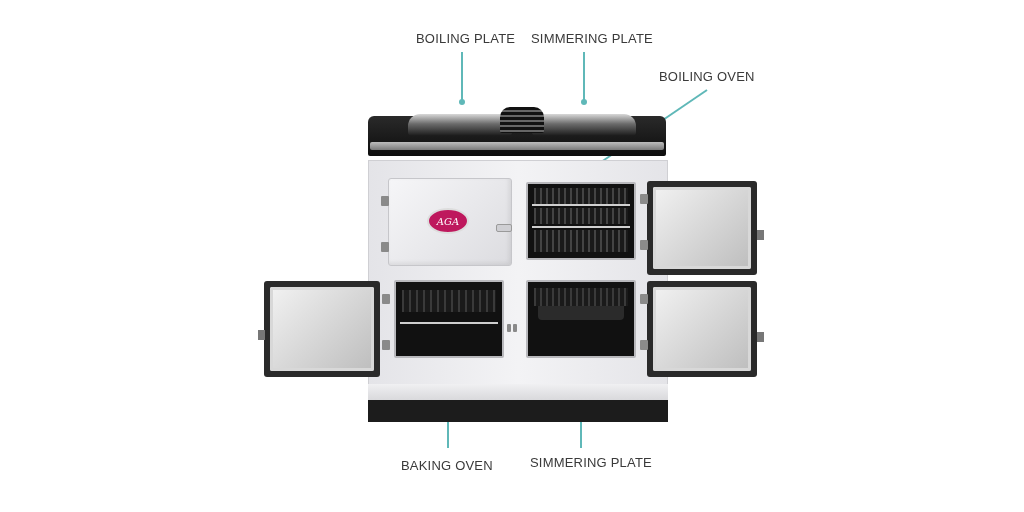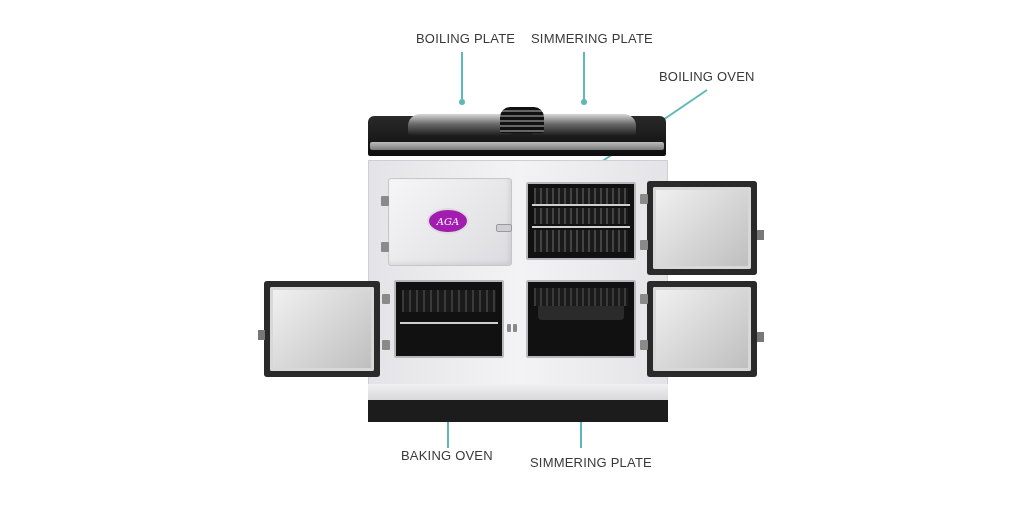--- a/index.html
+++ b/index.html
@@ -12,41 +12,41 @@
   
   .top-deck { position: absolute; left: 368px; top: 116px; width: 298px; height: 40px; background: linear-gradient(#2a2a2a, #0d0d0d); border-radius: 6px 6px 2px 2px; }
   .top-rail { position: absolute; left: 370px; top: 142px; width: 294px; height: 8px; background: linear-gradient(#bdbdbd, #7a7a7a); border-radius: 2px; }
   .lid { position: absolute; top: 114px; height: 22px; border-radius: 12px 12px 4px 4px; background: linear-gradient(#d8d8d8 0%, #6b6b6b 45%, #1a1a1a 100%); }
   .lid-handle { position: absolute; left: 500px; top: 107px; width: 44px; height: 26px; border-radius: 10px 10px 2px 2px; background: repeating-linear-gradient(#111 0 3px, #666 3px 5px); }
   .body { position: absolute; left: 368px; top: 160px; width: 298px; height: 240px; background: linear-gradient(90deg, #e4e4e8, #f3f3f5 50%, #e4e4e8); border: 1px solid #cfcfd3; }
   .plinth-strip { position: absolute; left: 368px; top: 384px; width: 300px; height: 16px; background: linear-gradient(#f0f0f2, #d9d9dc); }
   .plinth { position: absolute; left: 368px; top: 400px; width: 300px; height: 22px; background: #1c1c1c; }
 
   .closed-door { position: absolute; left: 388px; top: 178px; width: 122px; height: 86px; background: linear-gradient(135deg, #f6f6f8, #dcdce0); border: 1px solid #c6c6ca; border-radius: 3px; box-shadow: inset -2px -2px 4px rgba(0,0,0,0.08); }
-  .logo { position: absolute; left: 427px; top: 208px; width: 38px; height: 22px; border-radius: 50%; background: #a21caf; border: 2px solid #ddd; color: #fff; font-family: "DejaVu Serif", serif; font-style: italic; font-size: 10px; display: flex; align-items: center; justify-content: center; }
+  .logo { position: absolute; left: 427px; top: 208px; width: 38px; height: 22px; border-radius: 50%; background: #be185d; border: 2px solid #ddd; color: #fff; font-family: "DejaVu Serif", serif; font-style: italic; font-size: 10px; display: flex; align-items: center; justify-content: center; }
   .hinge { position: absolute; width: 8px; height: 10px; background: #8a8a8a; border-radius: 1px; }
   .latch { position: absolute; width: 14px; height: 6px; background: #cfcfd3; border: 1px solid #9a9a9a; border-radius: 2px; }
 
   .cavity { position: absolute; background: #111; border: 2px solid #b8b8bc; border-radius: 2px; overflow: hidden; }
   .shelf { position: absolute; left: 4px; right: 4px; height: 2px; background: #cfcfcf; }
   .grill { position: absolute; left: 6px; right: 6px; background: repeating-linear-gradient(90deg, #444 0 2px, #1a1a1a 2px 6px); }
 
   .open-door { position: absolute; background: #2a2a2a; border-radius: 3px; }
   .open-door .panel { position: absolute; left: 6px; top: 6px; right: 6px; bottom: 6px; background: linear-gradient(135deg, #f2f2f2, #bdbdbd); border-radius: 2px; box-shadow: inset 0 0 0 3px #d8d8d8; }
   .door-handle { position: absolute; width: 7px; height: 10px; background: #777; }
 </style>
 </head>
 <body>
 
 <div class="stage">
 
   <div class="label" style="left:416px; top:31px;">BOILING PLATE</div>
   <div class="label" style="left:531px; top:31px;">SIMMERING PLATE</div>
   <div class="label" style="left:659px; top:69px;">BOILING OVEN</div>
-  <div class="label" style="left:401px; top:448px;">BAKING OVEN</div>
+  <div class="label" style="left:401px; top:458px;">BAKING OVEN</div>
   <div class="label" style="left:530px; top:455px;">SIMMERING PLATE</div>
 
   <div class="leader" style="left:461px; top:52px; height:50px;"></div>
   <div class="dot" style="left:459px; top:99px;"></div>
   <div class="leader" style="left:583px; top:52px; height:50px;"></div>
   <div class="dot" style="left:581px; top:99px;"></div>
 
   <svg style="position:absolute; left:0; top:0;" width="1024" height="512">
     <line x1="707" y1="90" x2="585" y2="173" stroke="#5fb8b8" stroke-width="2"></line>
     <circle cx="584" cy="174" r="3" fill="#5fb8b8"></circle>

